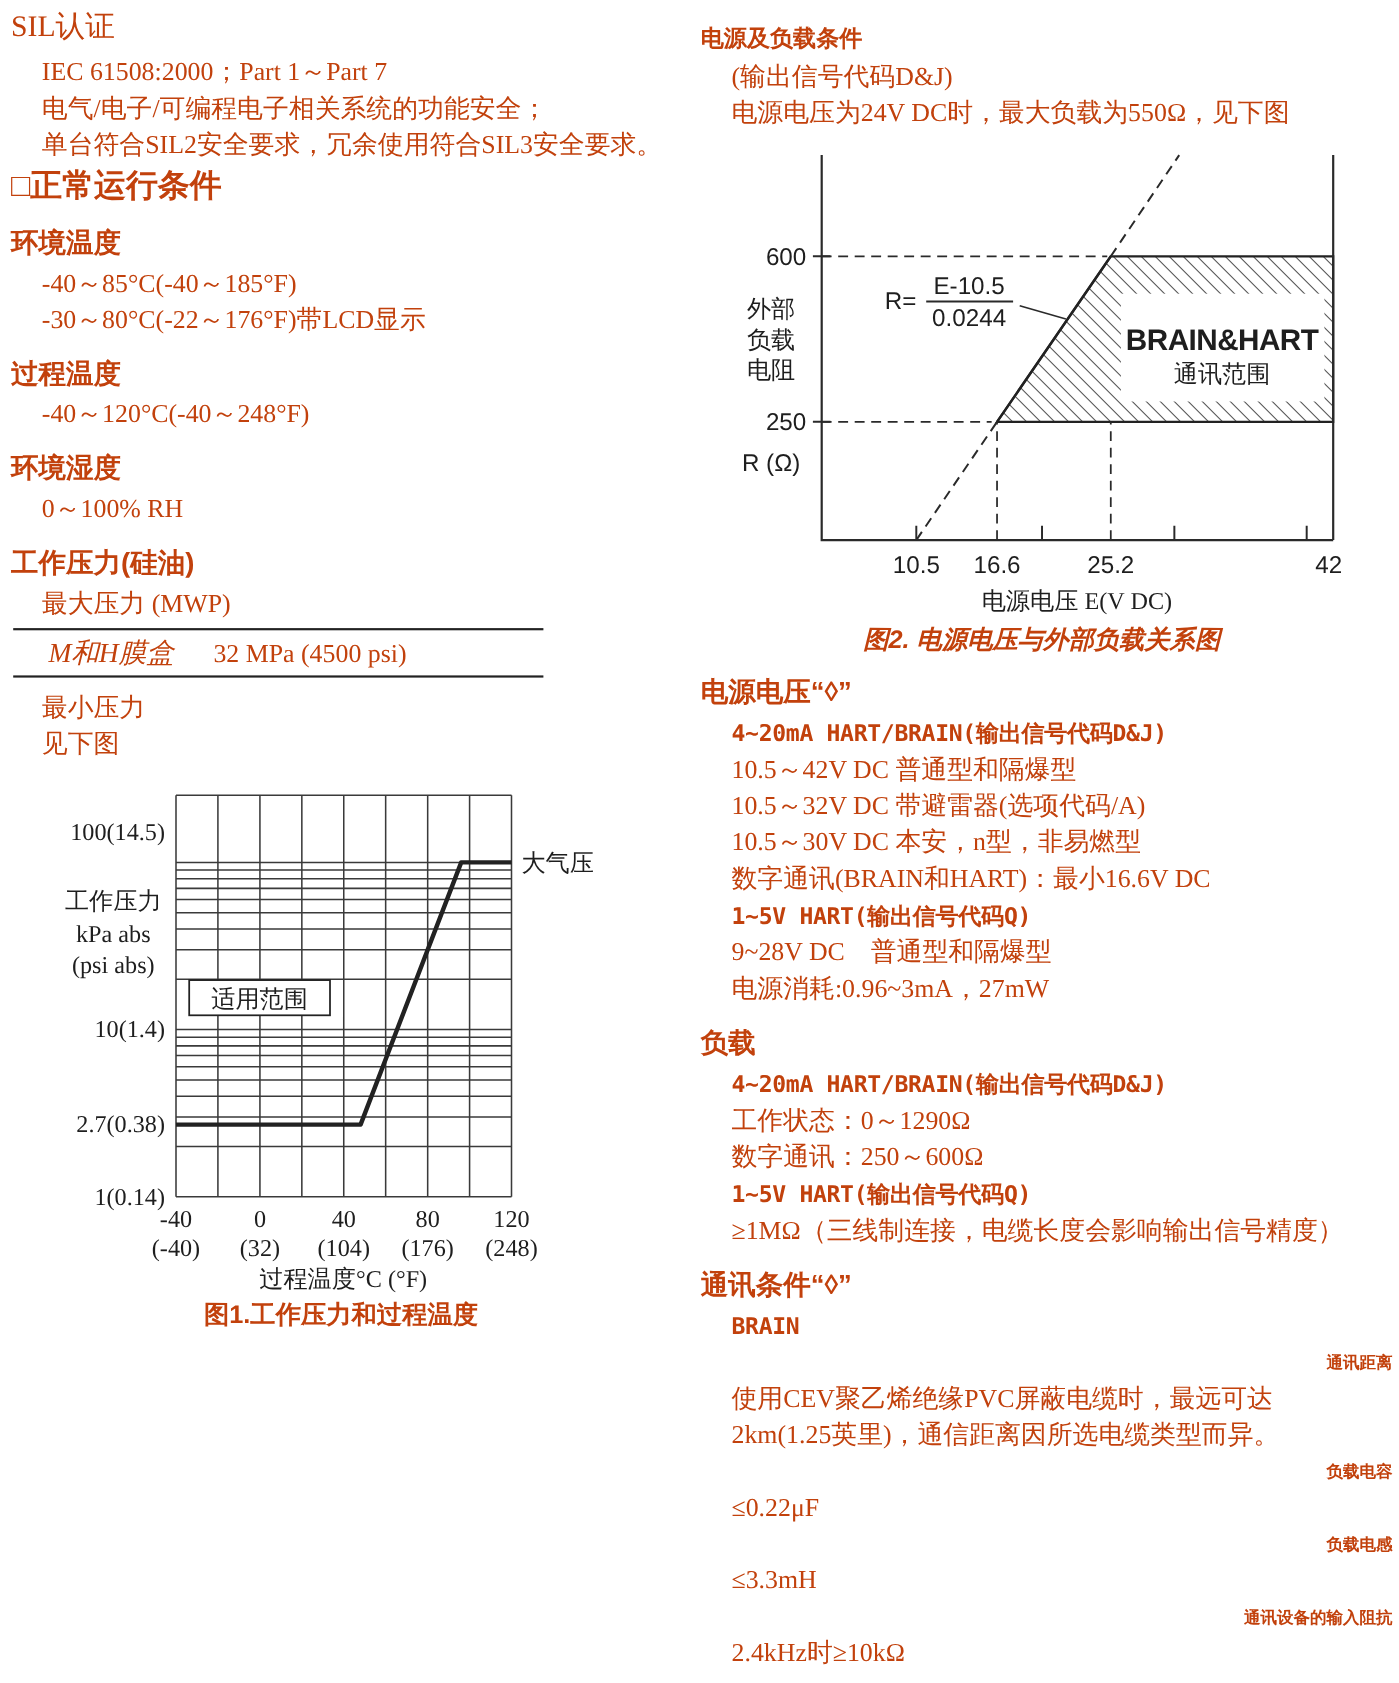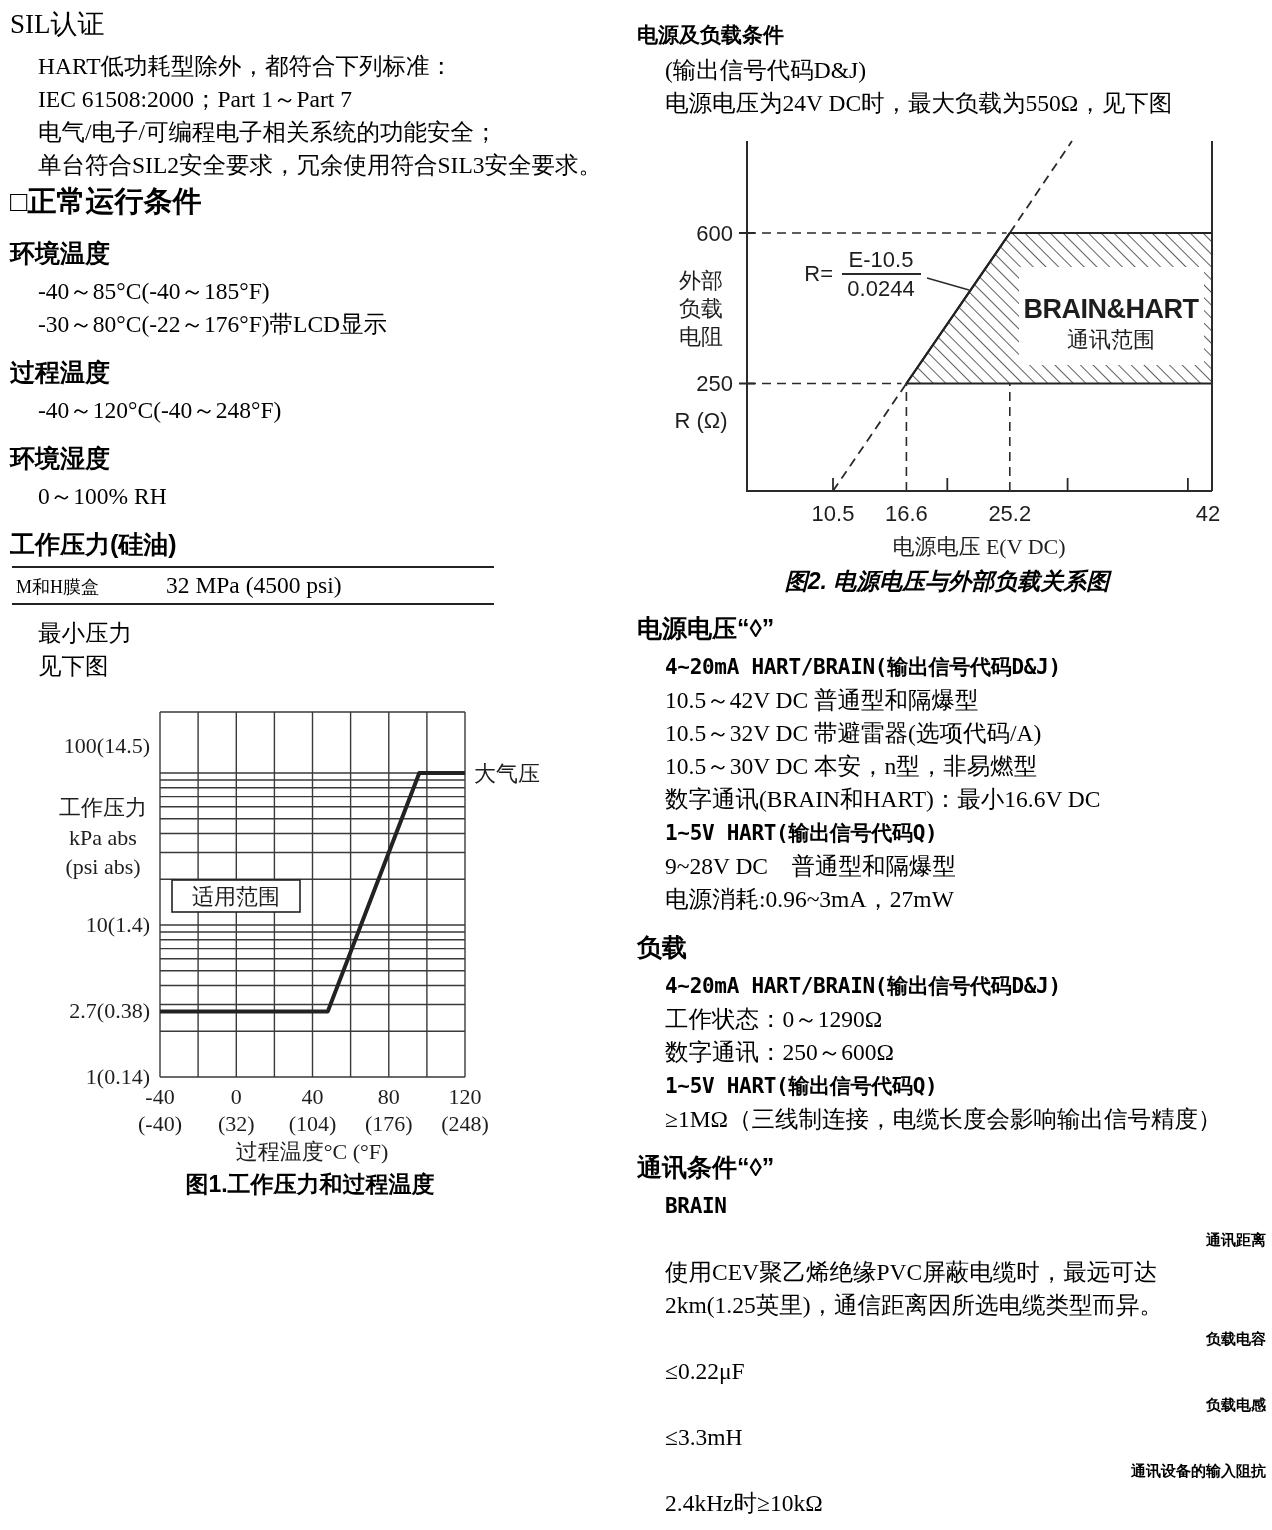--- a/index.html
+++ b/index.html
@@ -1,38 +1,38 @@
 <!DOCTYPE html>
 <html><head>
 <meta charset="utf-8">
 <style>
   * { box-sizing: border-box; }
   body { margin:0; background:#ffffff; }
-  .page { position:relative; width:1272px; height:1530px; background:#fff; color:#000000; overflow:hidden; }
+  .page { position:relative; width:1272px; height:1530px; background:#fff; color:#c2410c; overflow:hidden; }
   .col { position:absolute; top:0; }
   .col-left  { left:10px;  width:617px; }
   .col-right { left:637px; width:629px; }
 
   .serif { font-family:"Liberation Serif","DejaVu Serif",serif; }
   .gothic { font-family:"Liberation Sans","DejaVu Sans",sans-serif; font-weight:bold; }
   .mono  { font-family:"DejaVu Sans Mono","Liberation Mono",monospace; font-weight:bold; }
 
   h1,h2,h3 { margin:0; }
   .ln { font-size:23.5px; line-height:33px; white-space:nowrap; }
   .mono-line { font-size:21px; line-height:34px; letter-spacing:-0.3px; white-space:nowrap; }
   .sub-head { font-size:15px; line-height:33px; white-space:nowrap;text-align:right; }
   .indent { margin-left:28px; }
 
   .sil-title { font-size:27px; font-weight:normal; padding-top:6px; margin-bottom:8px; }
   .big-head { font-size:29px; margin-bottom:8px; }
   .sec-head { font-size:25px; margin-top:15px; margin-bottom:5px; white-space:nowrap; }
   .sec-head.lg { font-size:21px; padding-top:6px; }
 
   .mwp-table { width:482px; margin:5px 0 12px 2px; border-top:2px solid #222; border-bottom:2px solid #222; padding:4px 0; }
-  .mwp-label { display:inline-block; width:150px; margin-left:4px; font-size:18px; }
+  .mwp-label { display:inline-block; width:150px; margin-left:32px; font-size:25px;font-style:italic; }
   .mwp-value { font-size:23.5px; }
 
   figure { margin:0; }
   .fig1 { margin-top:14px; }
   .fig2 { margin-top:6px; }
   .fig-caption { font-size:23px; text-align:center; margin-top:2px; }
   .fig1 .fig-caption { width:600px; }
   .fig2 .fig-caption { width:620px; margin-top:0;font-style:italic; }
 
   svg { display:block; }
@@ -43,21 +43,20 @@
 </style>
 </head>
 <body>
 
 <div class="page">
 
   <div class="col col-left">
 
     <h2 class="serif sil-title">SIL认证</h2>
     <div class="indent">
-      <div class="ln serif">HART低功耗型除外，都符合下列标准：</div>
       <div class="ln serif">IEC 61508:2000；Part 1～Part 7</div>
       <div class="ln serif">电气/电子/可编程电子相关系统的功能安全；</div>
       <div class="ln serif">单台符合SIL2安全要求，冗余使用符合SIL3安全要求。</div>
     </div>
 
     <h1 class="gothic big-head">□正常运行条件</h1>
 
     <h3 class="gothic sec-head">环境温度</h3>
     <div class="indent">
       <div class="ln serif">-40～85°C(-40～185°F)</div>
@@ -68,20 +67,23 @@
     <div class="indent">
       <div class="ln serif">-40～120°C(-40～248°F)</div>
     </div>
 
     <h3 class="gothic sec-head">环境湿度</h3>
     <div class="indent">
       <div class="ln serif">0～100% RH</div>
     </div>
 
     <h3 class="gothic sec-head">工作压力(硅油)</h3>
+    <div class="indent">
+      <div class="ln serif">最大压力 (MWP)</div>
+    </div>
 
     <div class="mwp-table">
       <div>
         <span class="serif mwp-label">M和H膜盒</span><span class="serif mwp-value">32 MPa (4500 psi)</span>
       </div>
     </div>
 
     <div class="indent">
       <div class="ln serif">最小压力</div>
       <div class="ln serif">见下图</div>

